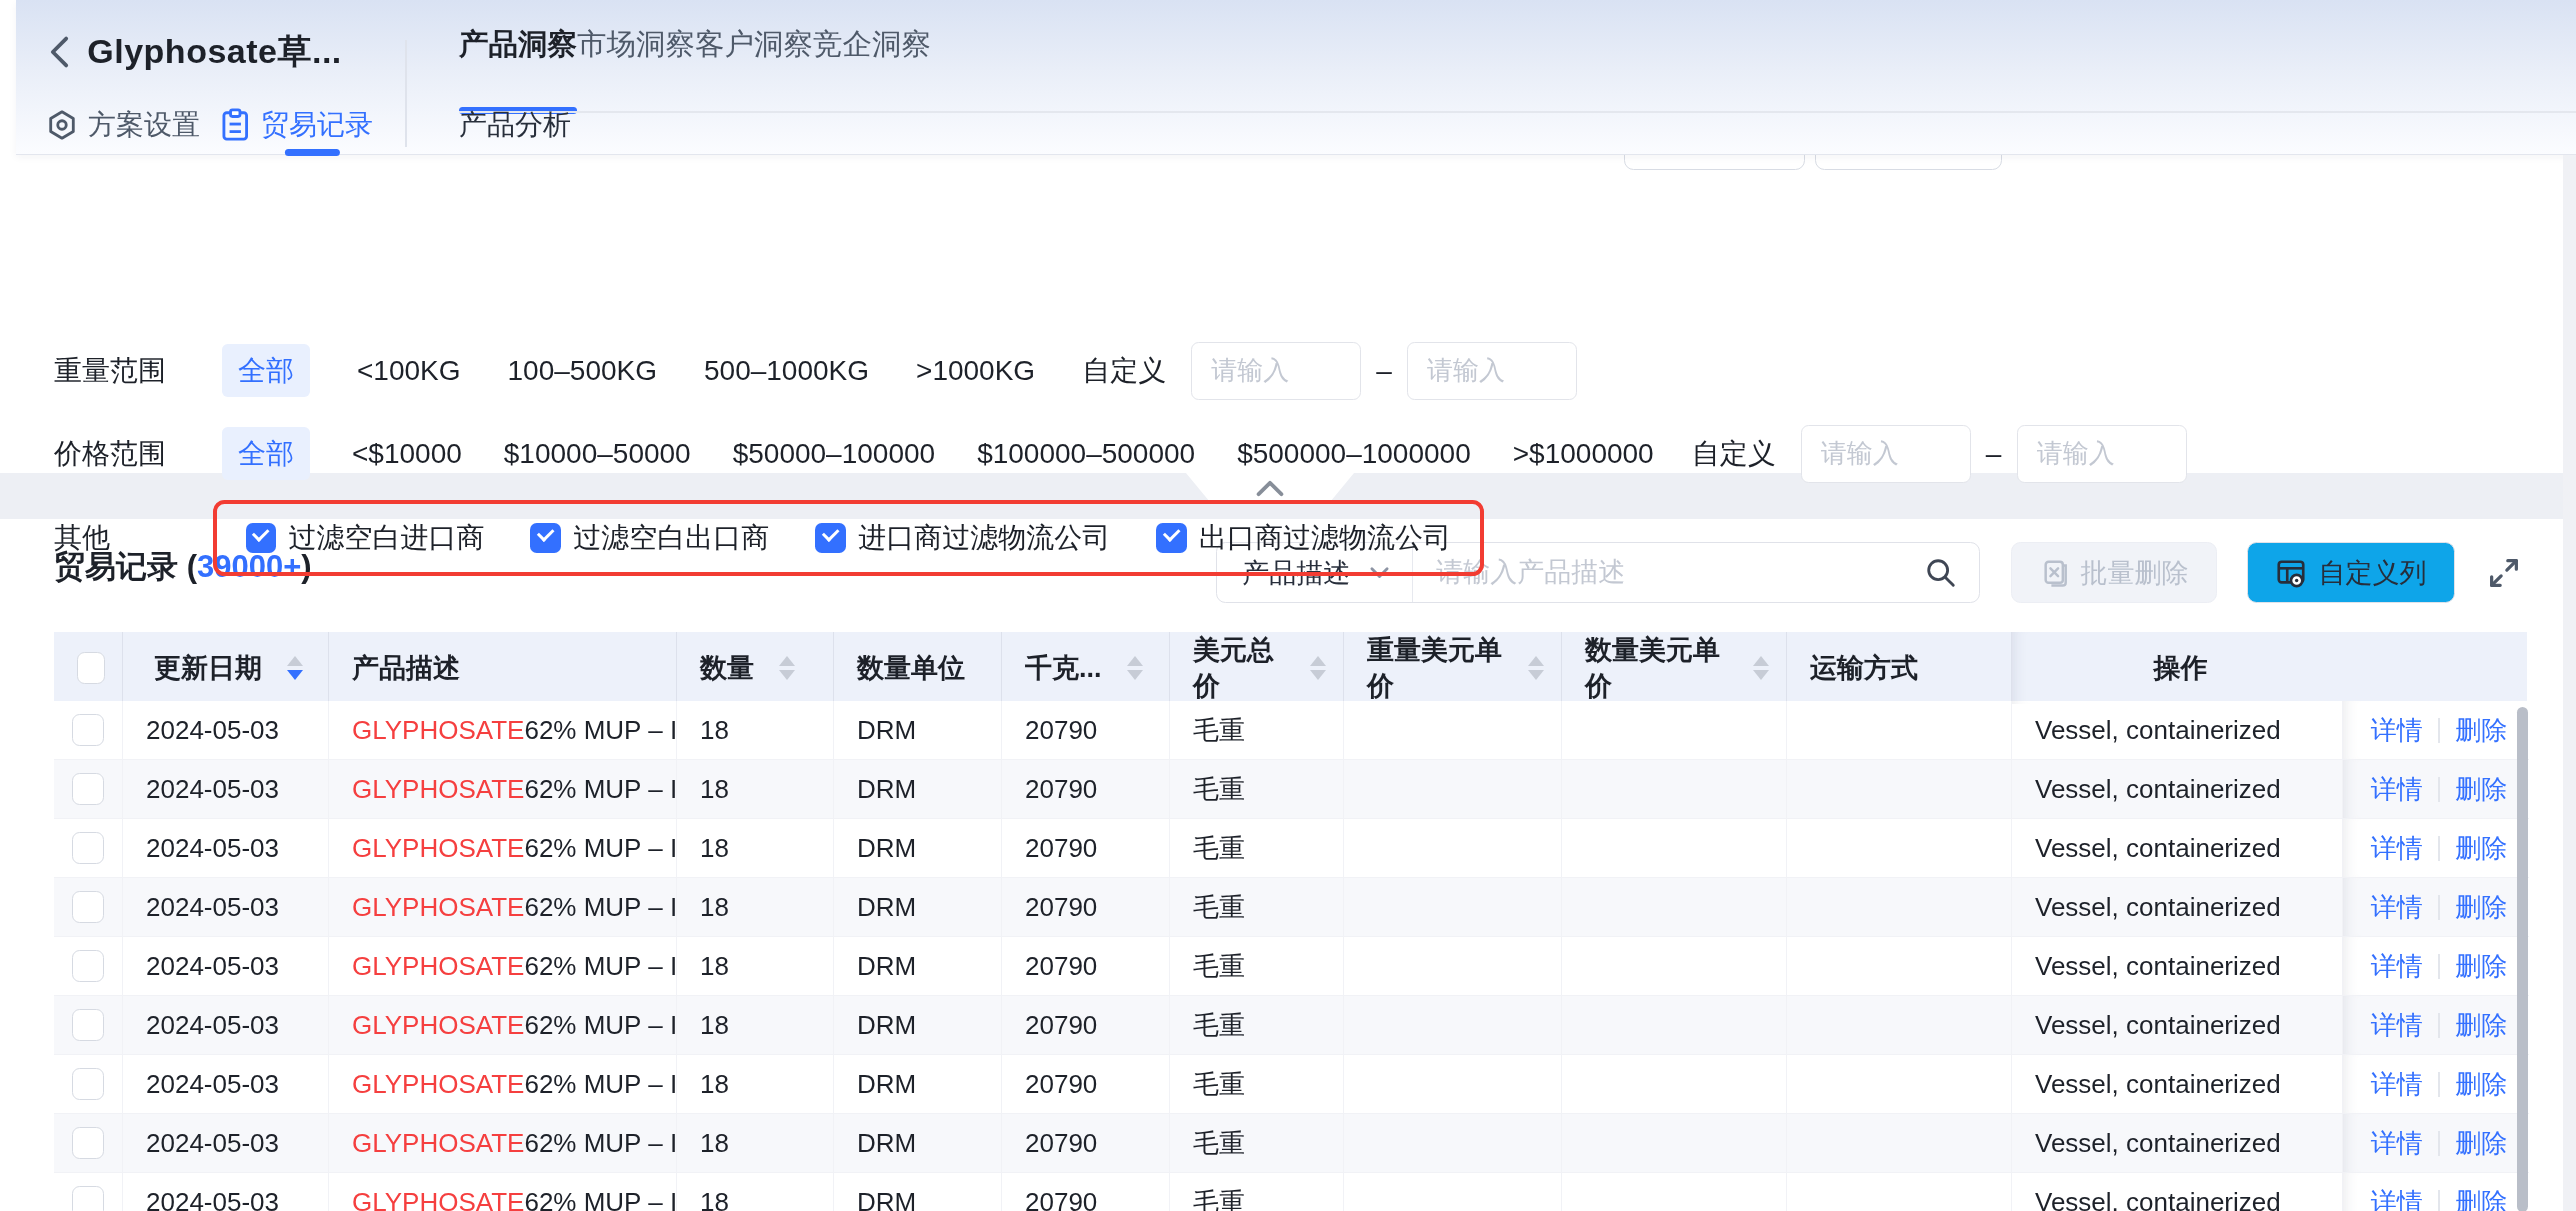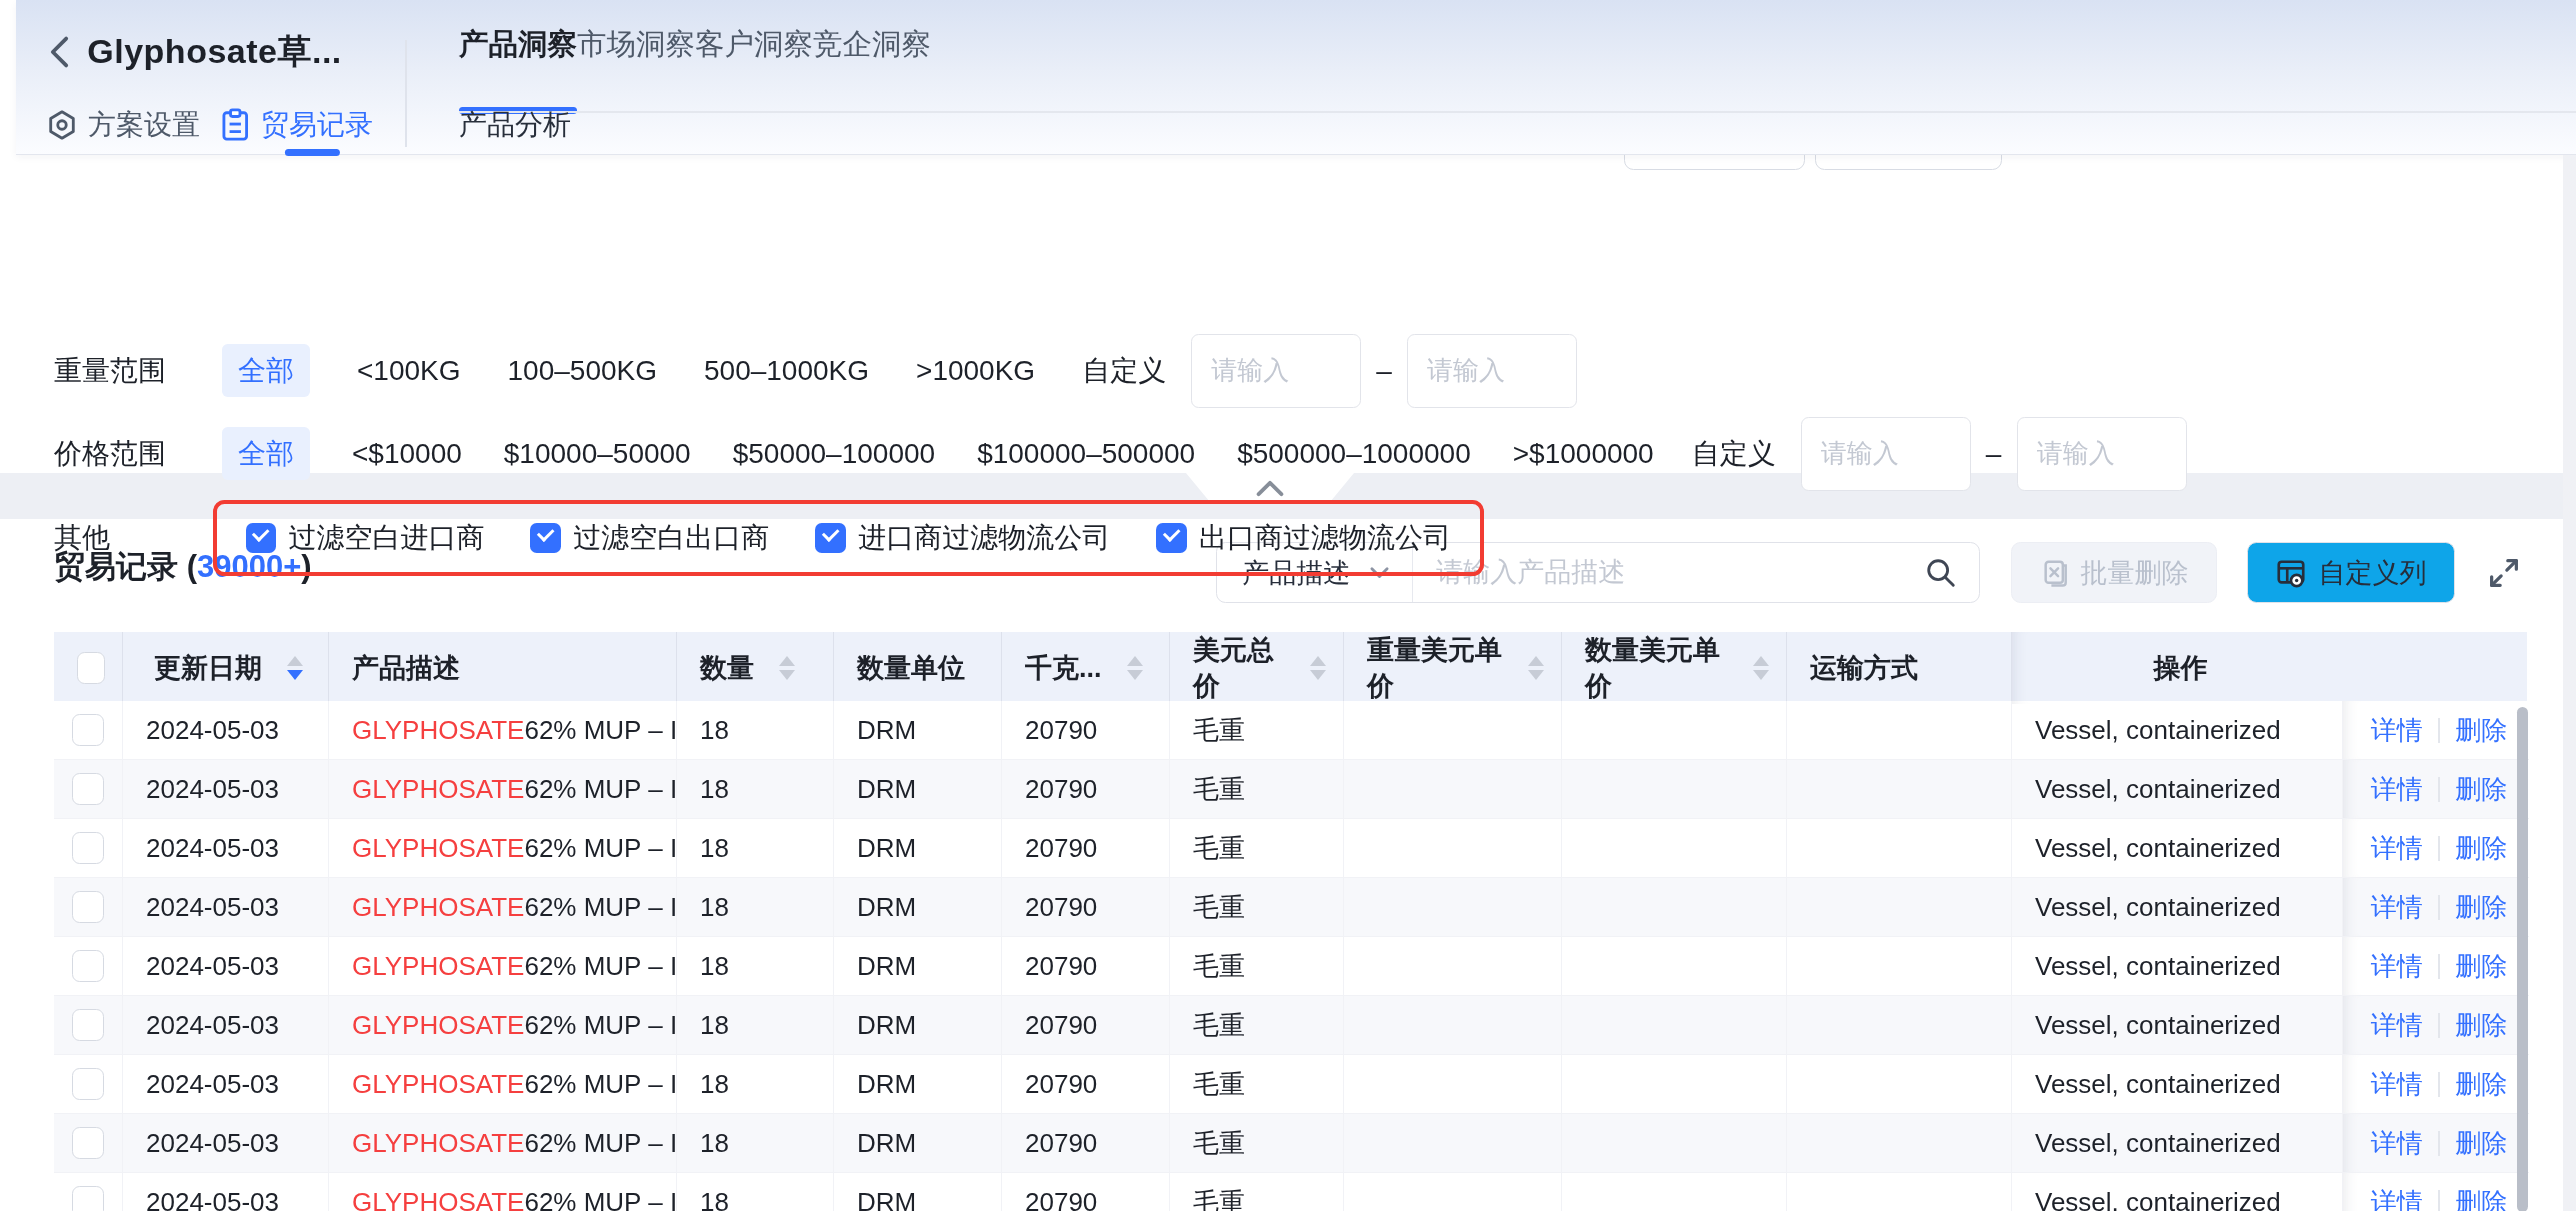--- a/index.html
+++ b/index.html
@@ -29,21 +29,21 @@
 
   
   .filter-panel { position:absolute; left:0; top:155px; width:2576px; height:318px; background:#fff; z-index:2; }
   .cut-btn { position:absolute; top:-15.2px; height:30.5px; border:1.9px solid #d8dce4; border-radius:9.5px; background:#fff; }
   .filter-row { position:absolute; left:54px; right:38px; display:flex; align-items:center; }
   .filter-label { width:168px; font-size:28px; color:#1d2129; flex:none; }
   .chips { display:flex; align-items:center; gap:47px; }
   .chip { font-size:28px; color:#1d2129; cursor:pointer; white-space:nowrap; }
   .chip.selected { color:var(--accent,#3370ff); background:#e9f0fe; padding:7.6px 16px; border-radius:5.7px; }
   .custom-label { font-size:28px; color:#1d2129; margin-left:47px; }
-  .range-input { width:170px; height:74px; border:1.9px solid #e2e4ea; border-radius:7.6px; font-size:26px; padding:0 19px; color:#1d2129; background:#fff; outline:none; }
+  .range-input { width:170px; height:58px; border:1.9px solid #e2e4ea; border-radius:7.6px; font-size:26px; padding:0 19px; color:#1d2129; background:#fff; outline:none; }
   .range-input::placeholder { color:#c3c8d2; }
   .dash { font-size:28px; color:#1d2129; margin:0 15.2px; }
   .inp1 { margin-left:25px; }
   .other-box { display:flex; align-items:center; gap:46px; border:4.8px solid #f23c32; border-radius:11.4px; padding:0 29px; height:76px; margin-left:-9.5px; }
   .cbx-item { display:flex; align-items:center; gap:12.4px; cursor:pointer; }
   .cbx { width:30.5px; height:30.5px; border-radius:6.7px; background:var(--accent,#3370ff); position:relative; flex:none; }
   .cbx::after { content:""; position:absolute; left:7.6px; top:5.7px; width:12.4px; height:6.7px; border-left:3.8px solid #fff; border-bottom:3.8px solid #fff; transform:rotate(-45deg); }
   .cbx-label { font-size:28px; color:#1d2129; white-space:nowrap; }
 
   

